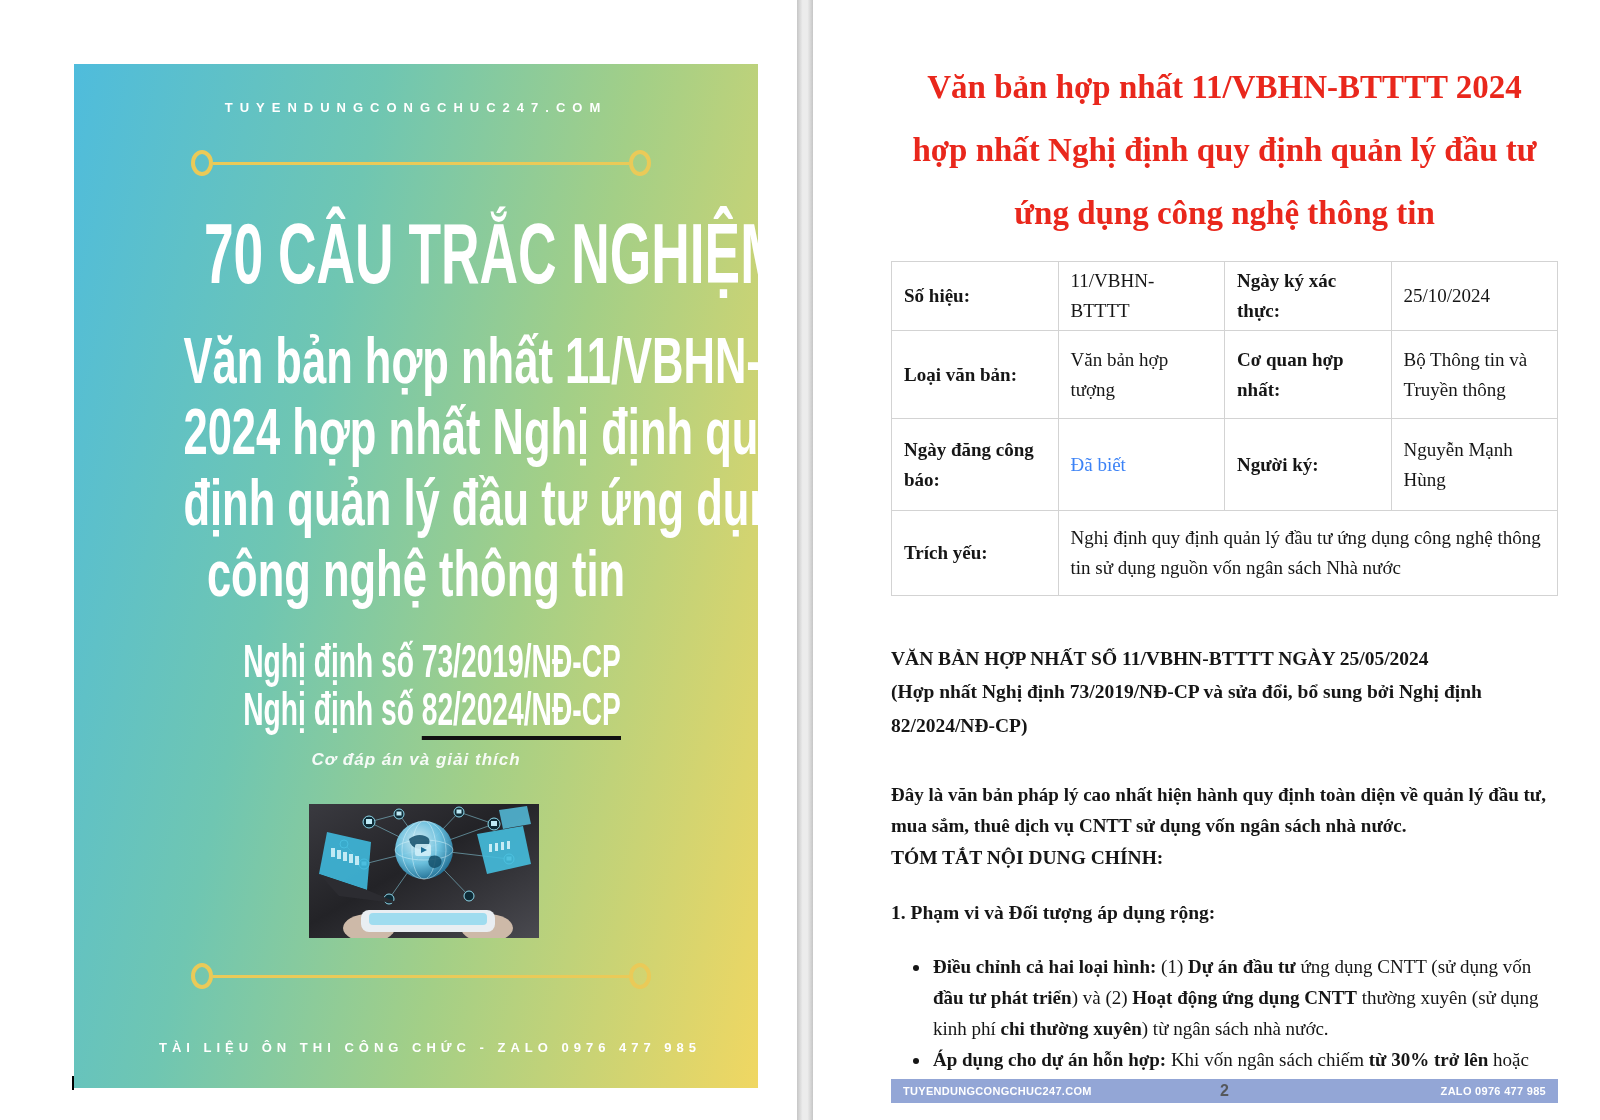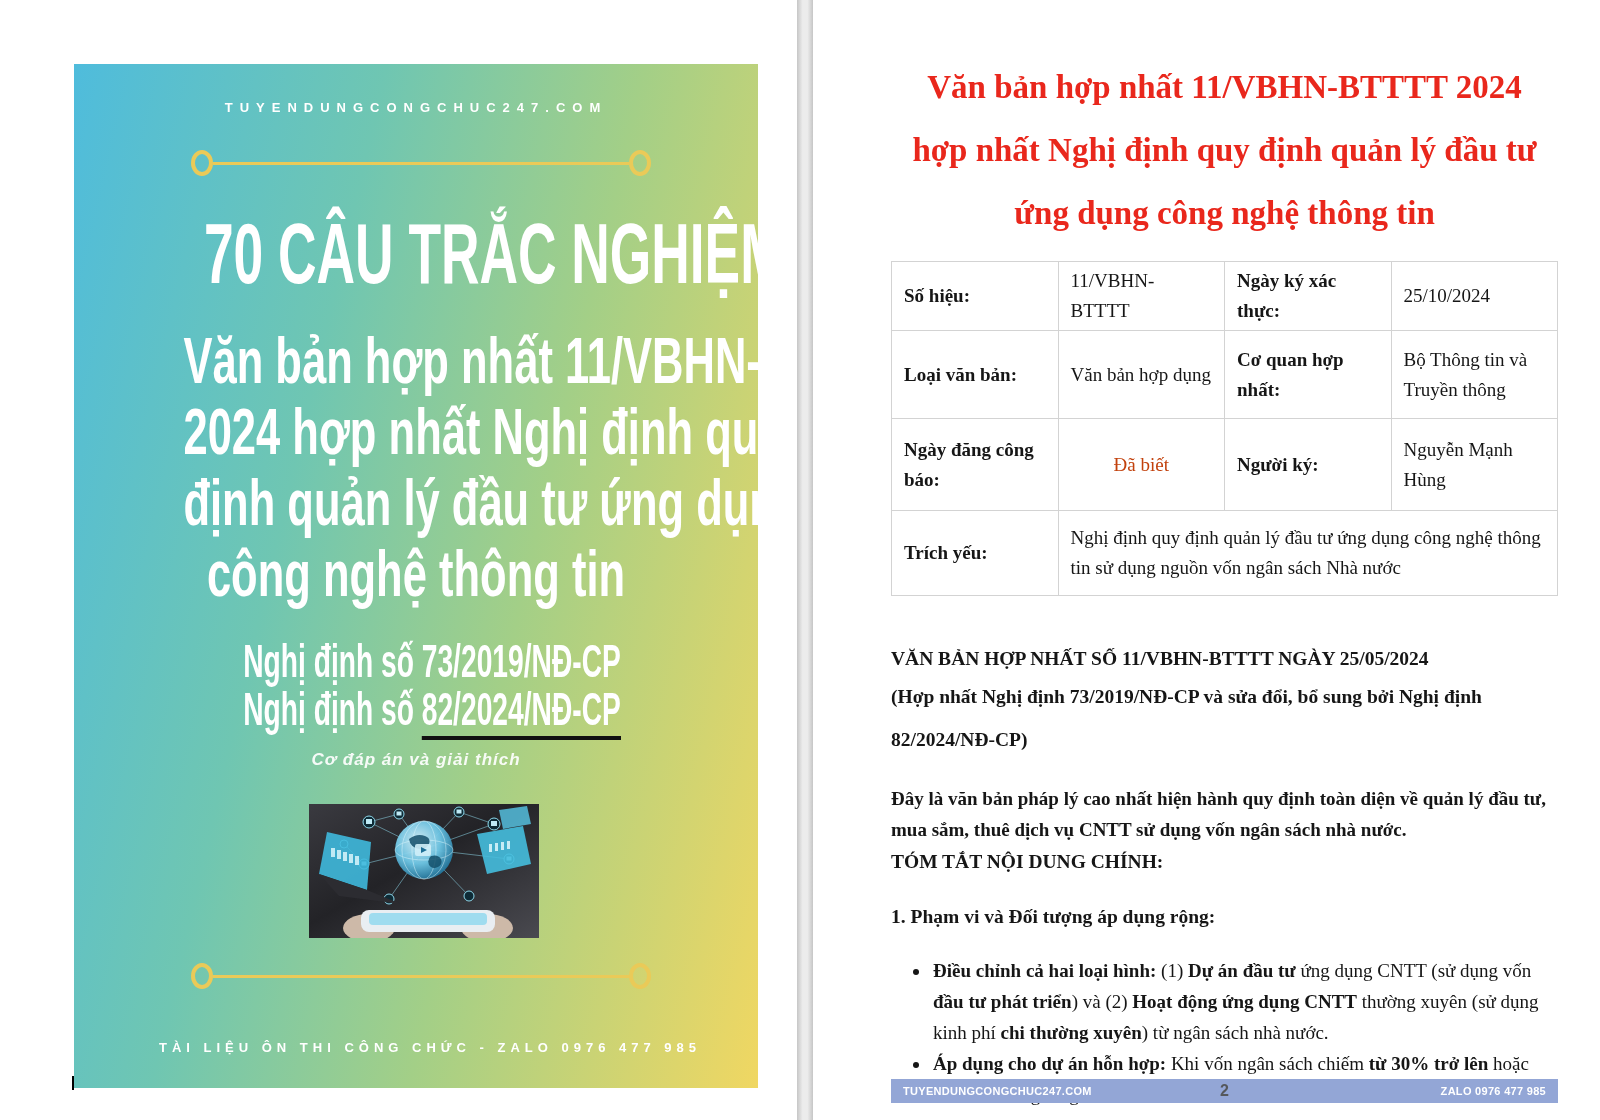--- a/index.html
+++ b/index.html
@@ -43,25 +43,25 @@
     font-family:"Liberation Serif","DejaVu Serif",serif;color:#161616;}
   .rp-content{position:absolute;left:78px;top:0;width:667px;}
   .doc-title{margin-top:56px;text-align:center;font-size:33px;line-height:63px;font-weight:bold;color:#e9271c;}
   .doc-table{margin-top:16px;width:667px;border-collapse:collapse;table-layout:fixed;}
   .doc-table td{border:1px solid #d3d3d3;padding:4px 12px;font-size:19px;line-height:30px;vertical-align:middle;background:#fff;}
   .doc-table td.lbl{font-weight:bold;}
   .doc-table tr.r1 td{height:48px;}
   .doc-table tr.r2 td{height:79px;}
   .doc-table tr.r3 td{height:83px;}
   .doc-table tr.r4 td{height:76px;}
-  .red-text{color:#c2410c;text-align:center;}
+  .red-text{color:#3b82f6;}
   .para{font-size:19.5px;line-height:33px;font-weight:bold;margin:0;}
   .p-head{margin-top:46px;}
-  .p-sub{line-height:43px;}
-  .p2{margin-top:22px;font-size:19px;line-height:31px;}
+  .p-sub{line-height:34px;}
+  .p2{margin-top:36px;font-size:19px;line-height:31px;}
   .p3{}
   .p4{margin-top:22px;}
   .bullets{margin:22px 0 0 0;padding-left:40px;font-size:19px;line-height:31px;}
   .bullets li{margin:0;padding-left:2px;}
   .bullets li, .p-rich{font-weight:normal;}
   .page-footer{
     position:absolute;left:78px;top:1079px;width:667px;height:24px;background:#93a6d6;
     display:flex;align-items:center;justify-content:space-between;
     font-family:"Liberation Sans","DejaVu Sans",sans-serif;
   }
@@ -211,21 +211,21 @@
     <table class="doc-table">
       <tbody>
         <tr class="r1">
           <td class="lbl">Số hiệu:</td>
           <td>11/VBHN-BTTTT</td>
           <td class="lbl">Ngày ký xác thực:</td>
           <td>25/10/2024</td>
         </tr>
         <tr class="r2">
           <td class="lbl">Loại văn bản:</td>
-          <td>Văn bản hợp dụng</td>
+          <td>Văn bản hợp tượng</td>
           <td class="lbl">Cơ quan hợp nhất:</td>
           <td>Bộ Thông tin và Truyền thông</td>
         </tr>
         <tr class="r3">
           <td class="lbl">Ngày đăng công báo:</td>
           <td class="red-text">Đã biết</td>
           <td class="lbl">Người ký:</td>
           <td>Nguyễn Mạnh Hùng</td>
         </tr>
         <tr class="r4">

